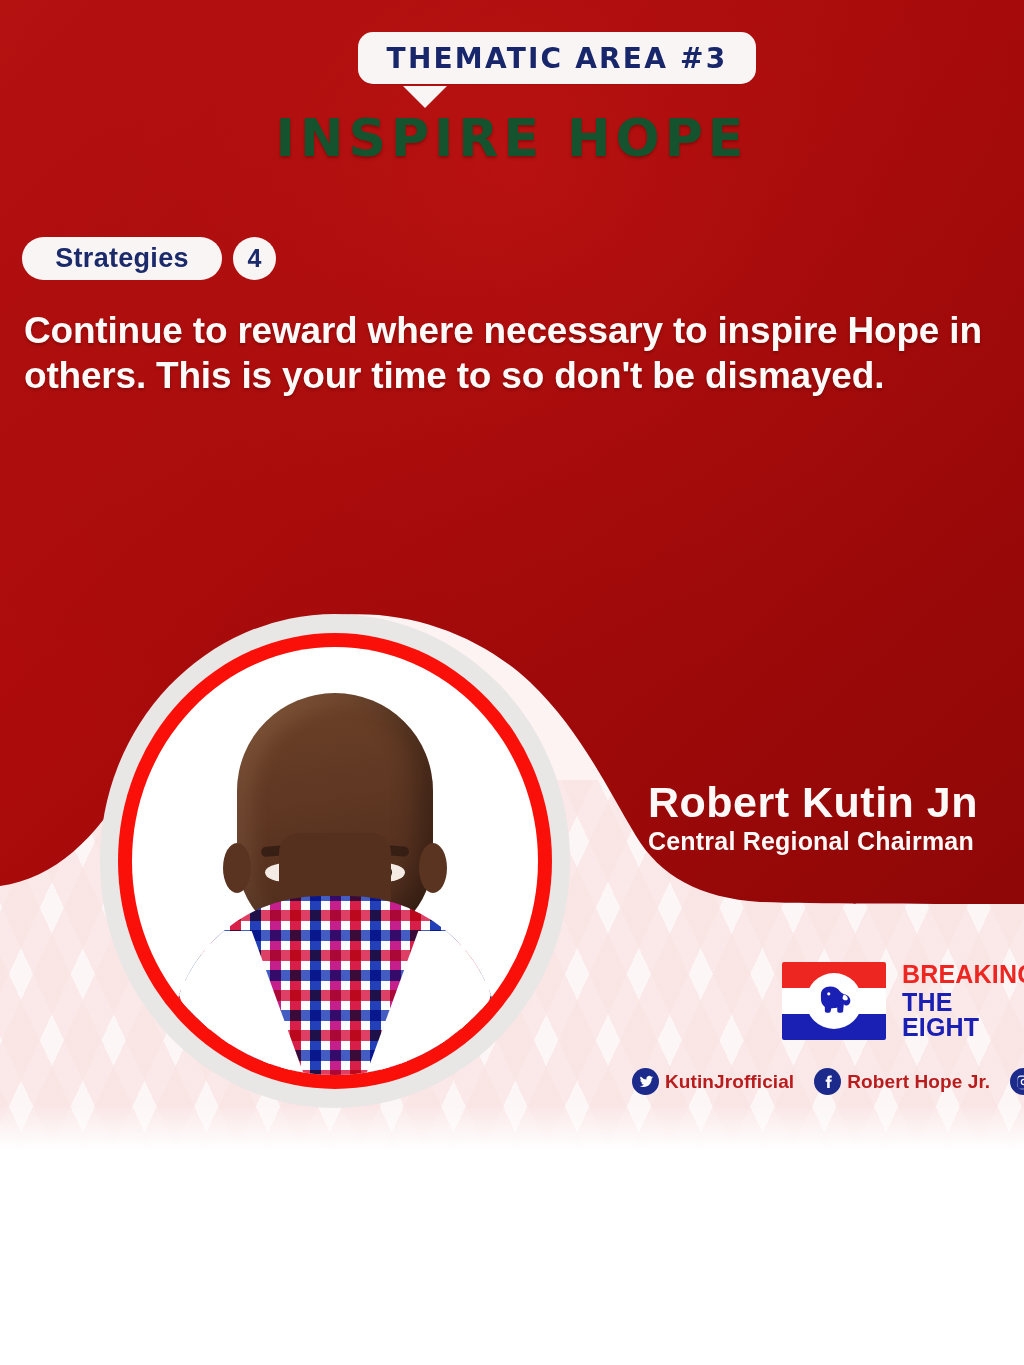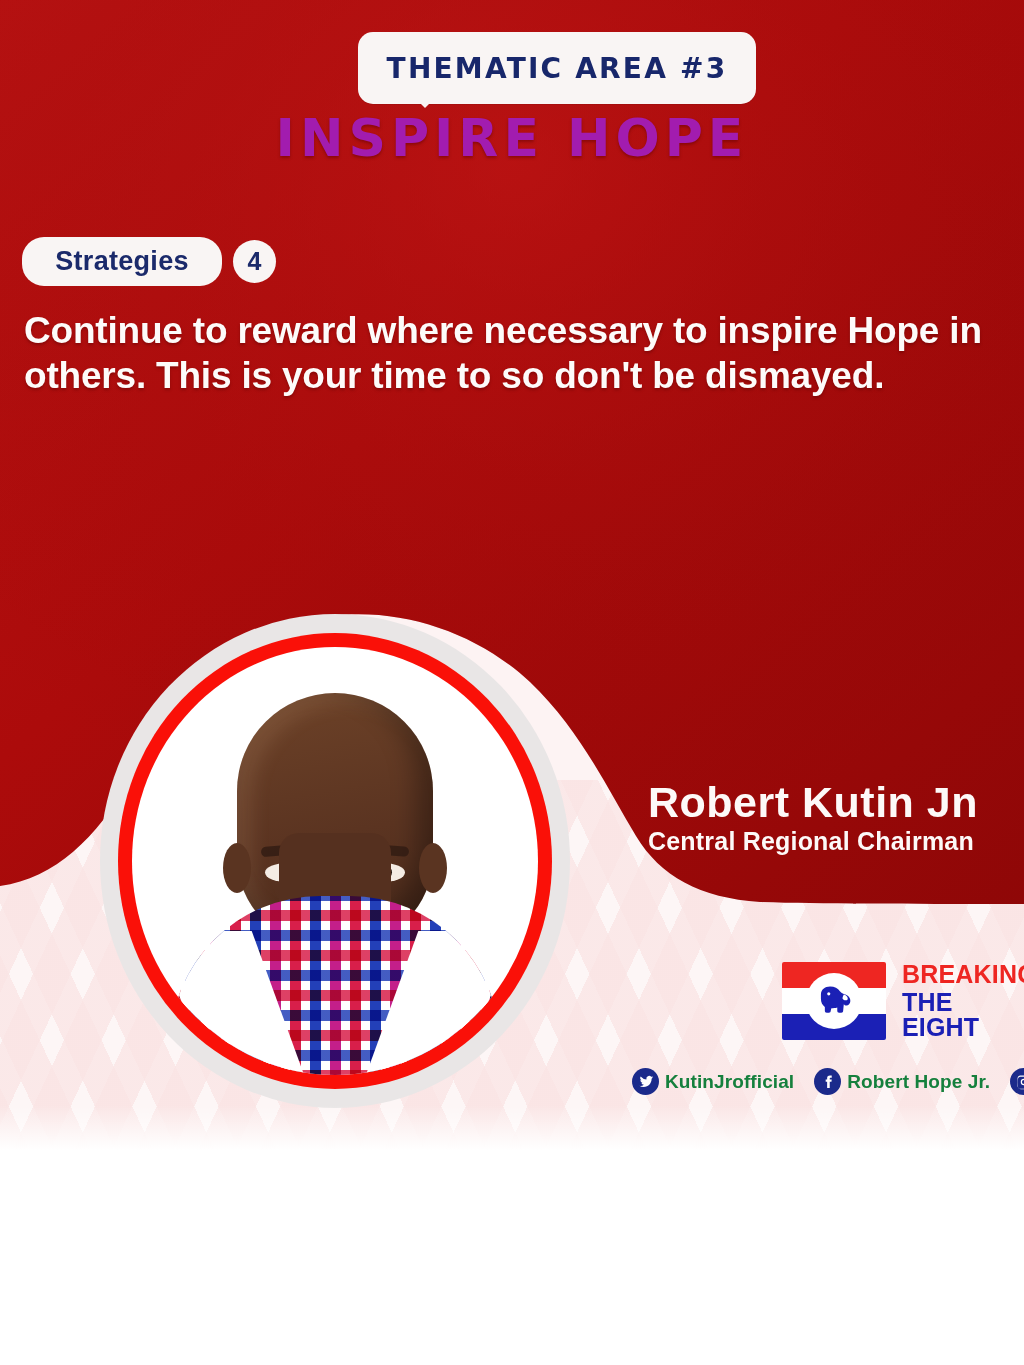--- a/index.html
+++ b/index.html
@@ -33,21 +33,21 @@
     background:linear-gradient(180deg,rgba(255,255,255,0) 0%,#ffffff 72%);
   }
   
   .red-field{
     position:absolute;left:0;top:0;width:1024px;height:960px;
   }
   .red-field svg{display:block;width:1024px;height:960px;}
   
   .bubble{
     position:absolute;left:358px;top:32px;
-    width:398px;height:72px;
+    width:398px;height:52px;
     background:#f9f5f4;
     border-radius:15px;
     display:flex;align-items:center;justify-content:center;
     box-shadow:0 1px 0 rgba(0,0,0,.07);
   }
   .bubble-label{
     font-family:"DejaVu Sans",sans-serif;
     font-weight:bold;
     font-size:28px;
     letter-spacing:2.2px;
@@ -61,30 +61,30 @@
     border-right:22px solid transparent;
     border-top:22px solid #f9f5f4;
   }
   .hero-title{
     position:absolute;left:0;top:108px;width:1024px;
     text-align:center;
     font-family:"DejaVu Sans",sans-serif;
     font-weight:bold;
     font-size:52px;
     letter-spacing:5px;
-    color:#a21caf;
+    color:#14532d;
     text-shadow:0 2px 3px rgba(90,0,0,.45);
   }
   
   .strategies-row{
     position:absolute;left:22px;top:237px;
     display:flex;align-items:center;gap:11px;
   }
   .pill{
-    height:49px;min-width:200px;
+    height:43px;min-width:200px;
     background:#f9f5f4;
     border-radius:22px;
     display:flex;align-items:center;justify-content:center;
     padding:12px 22px;
     box-sizing:border-box;
   }
   .pill-label{
     font-size:27px;font-weight:bold;color:#1b2a6b;
     letter-spacing:.3px;
   }
@@ -238,21 +238,21 @@
   }
   .social{display:flex;align-items:center;gap:6px;margin-right:12px;}
   .s-icon{
     width:27px;height:27px;border-radius:50%;
     background:#1b2a8b;
     display:flex;align-items:center;justify-content:center;
     flex:0 0 auto;
   }
   .s-icon svg{width:16px;height:16px;display:block;fill:#ffffff;}
   .s-handle{
-    font-size:19px;font-weight:bold;color:#15803d;letter-spacing:.1px;
+    font-size:19px;font-weight:bold;color:#b91c1c;letter-spacing:.1px;
   }
   
   .letterbox{
     position:absolute;left:0;top:1168px;width:1024px;height:197px;background:#ffffff;
   }
 </style>
 </head>
 <body>
 
 <div class="poster">

